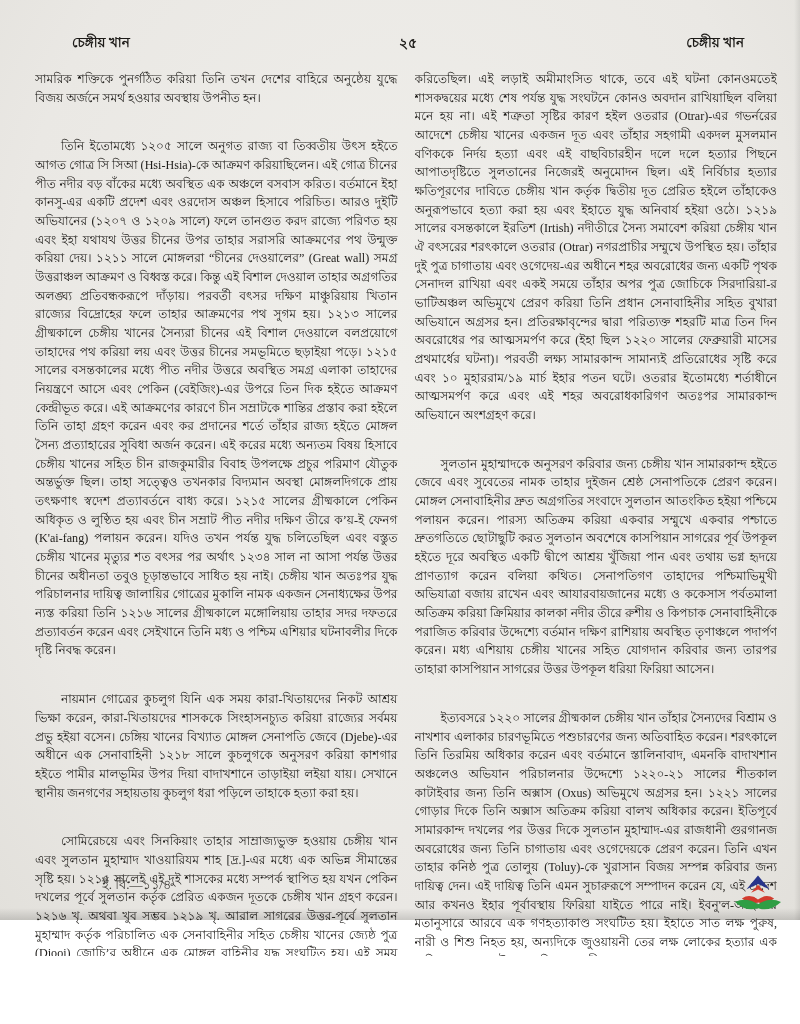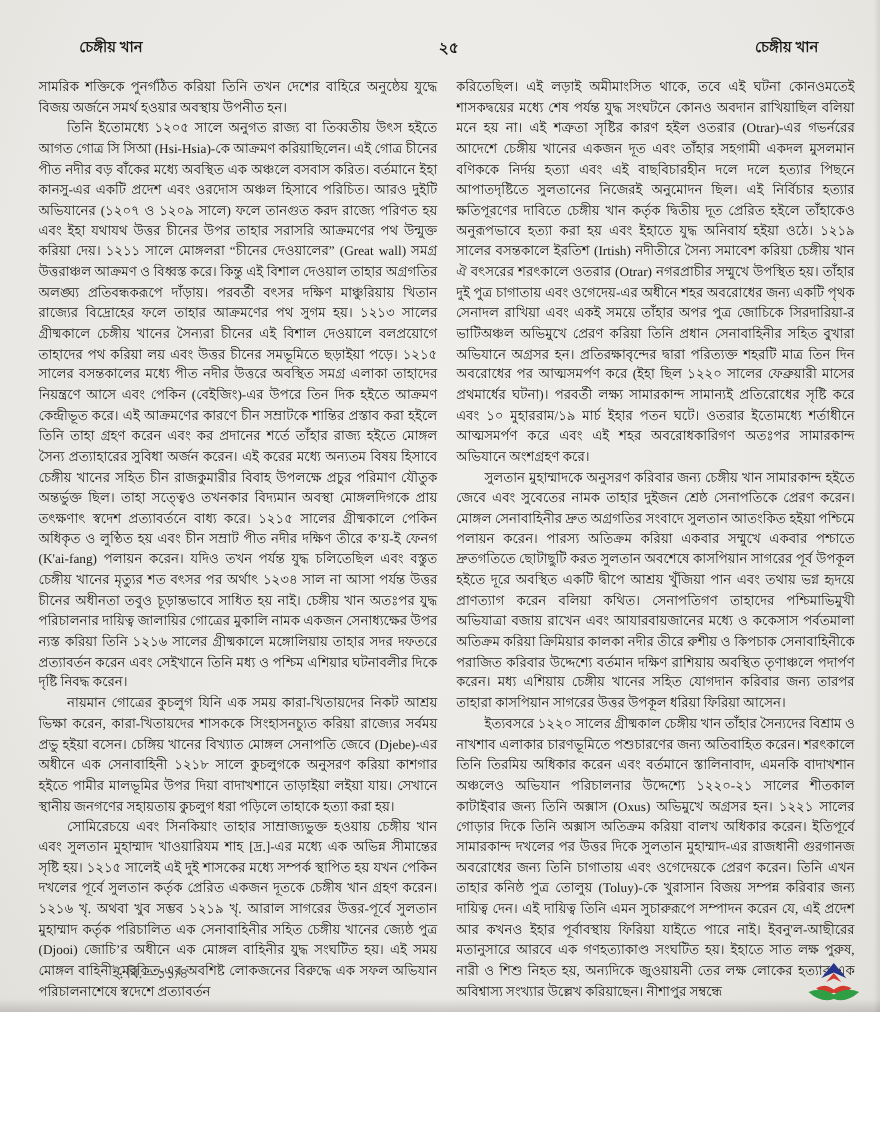--- a/index.html
+++ b/index.html
@@ -17,21 +17,21 @@
           font-size:13.5px;font-weight:bold;}
   .rh-left{position:absolute;left:0;top:0;}
   .rh-right{position:absolute;right:0;top:0;}
   .pageno{position:absolute;left:0;right:0;top:0;text-align:center;font-weight:bold;font-size:14px;}
 
   .columns{position:absolute;top:70px;left:35px;width:742px;height:886px;
            display:flex;gap:17px;}
   .col{flex:1;min-width:0;text-align:justify;font-size:12.1px;line-height:1.545;
        overflow:hidden;word-break:break-word;}
   .col p{margin:0;}
-  .col p.indent{text-indent:26px;}
+  .col p.indent{text-indent:26px;margin-top:30px;}
 
   .sig{position:absolute;left:102px;bottom:24px;font-size:13px;color:#3a3834;}
   .booktitle{position:absolute;left:0;right:0;bottom:40px;text-align:center;
              font-size:13.5px;font-weight:bold;}
   .logo{position:absolute;right:16px;bottom:2px;width:52px;height:46px;}
 </style>
 </head>
 <body>
 
 <div class="page">

